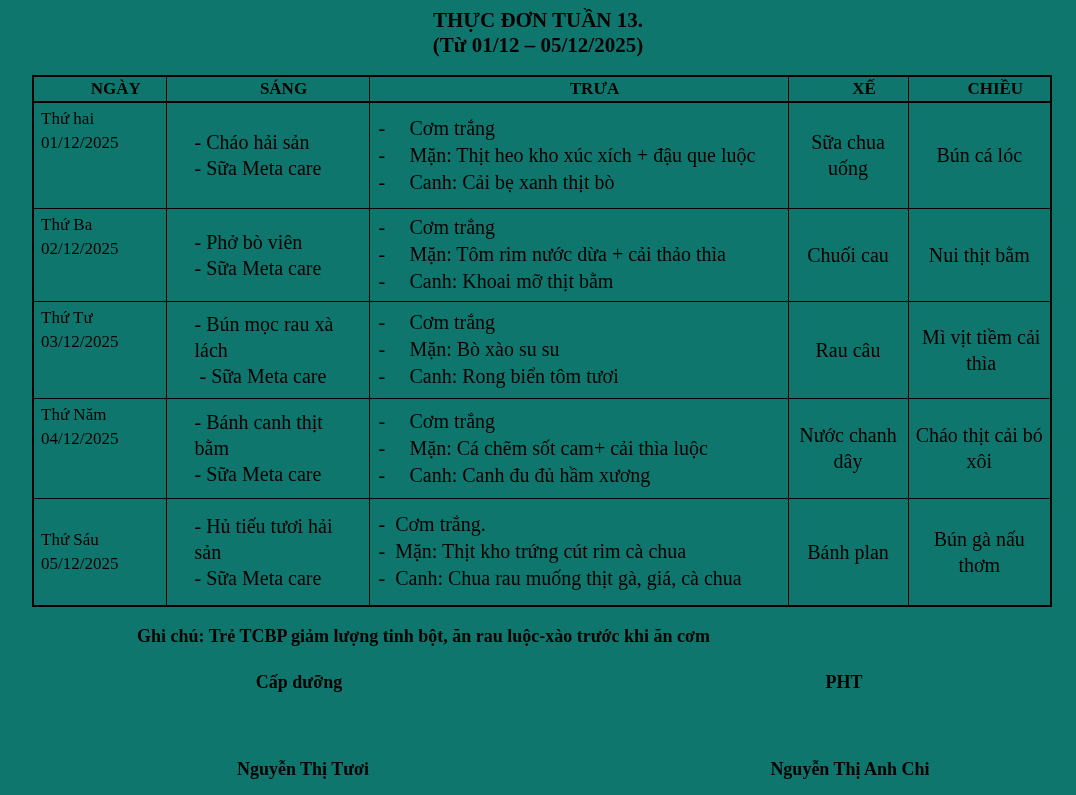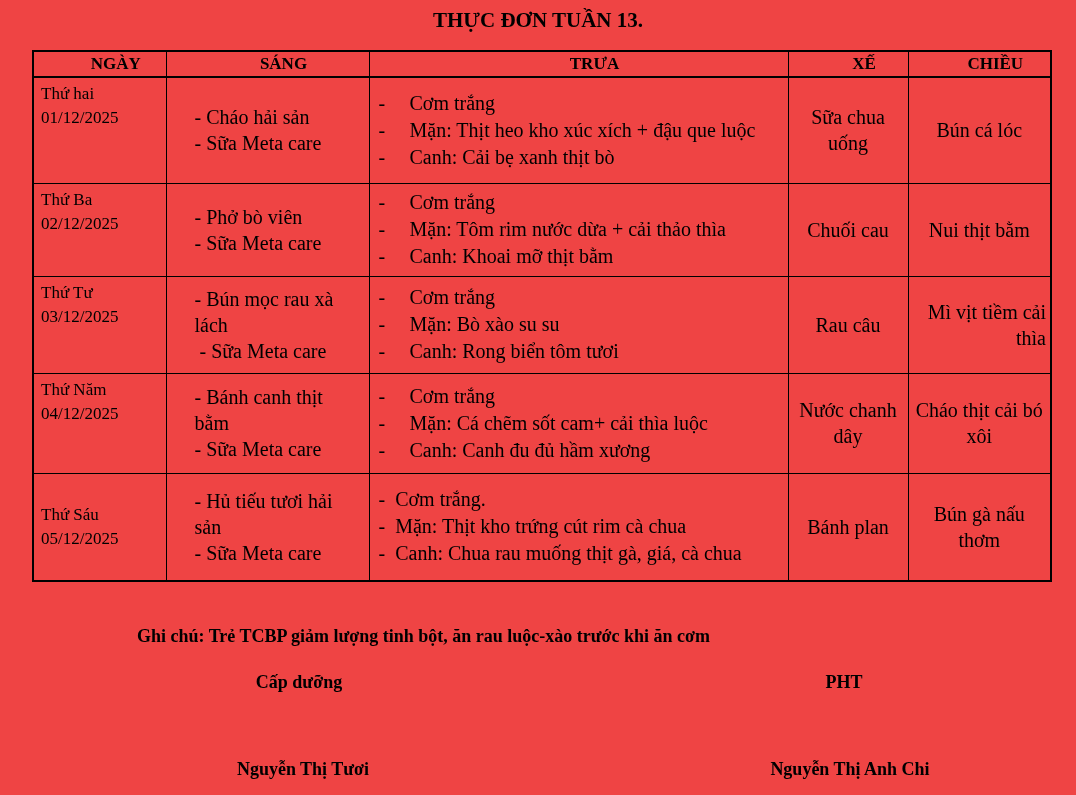--- a/index.html
+++ b/index.html
@@ -1,18 +1,18 @@
 <!DOCTYPE html>
 <html lang="vi"><head>
 <meta charset="utf-8">
 <style>
   * { margin:0; padding:0; box-sizing:border-box; }
   html,body { background:#ffffff; }
   body { font-family:"Liberation Serif","DejaVu Serif",serif; color:#000; }
-  .page { position:relative; width:1076px; height:795px; background:#ef4444; overflow:hidden; }
+  .page { position:relative; width:1076px; height:795px; background:#0f766e; overflow:hidden; }
 
   
   .title-block { text-align:center; padding-top:8px; }
   .title-line { font-size:21px; font-weight:bold; line-height:25px; }
 
   
   table.menu { border-collapse:collapse; table-layout:fixed; width:1018px; margin:17px 0 0 32px;
                border:2px solid #000; }
   col.c-day { width:133px; } col.c-bf { width:203px; } col.c-lu { width:419px; }
   col.c-sn { width:120px; } col.c-af { width:143px; }
@@ -24,37 +24,38 @@
   td.day { vertical-align:top; padding:4px 4px 4px 7px; font-size:17px; line-height:24px; }
   td.day.v-mid { vertical-align:middle; }
   td.bf { padding:2px 8px 2px 28px; font-size:20px; line-height:26px; }
   td.lu { padding:2px 4px 2px 9px; font-size:20px; line-height:27px; }
   .lunch-item { display:flex; }
   .lunch-item .marker { flex:none; width:31px; }
   td.lu.tight { padding-right:18px; }
   td.lu.tight .lunch-item { display:block; }
   td.lu.tight .lunch-item .marker { display:inline; margin-right:10px; }
   td.sn, td.af { text-align:center; font-size:20px; line-height:26px; padding:2px 4px; }
-  td.af.ta-left { text-align:right; padding-left:8px;margin-top:31px; }
+  td.af.ta-left { text-align:center; padding-left:8px;margin-top:31px; }
 
   
   .note { position:absolute; top:626px; left:137px; font-size:18px; font-weight:bold; }
   .sig { position:absolute; transform:translateX(-50%); font-size:18px; font-weight:bold; white-space:nowrap; }
   .sig-title-left  { top:672px; left:299px; }
   .sig-title-right { top:672px; left:844px; }
   .sig-name-left   { top:759px; left:303px; }
   .sig-name-right  { top:759px; left:850px; }
 </style>
 </head>
 <body>
 
 <div class="page">
 
   <div class="title-block">
     <div class="title-line">THỰC ĐƠN TUẦN 13.</div>
+    <div class="title-line">(Từ 01/12 – 05/12/2025)</div>
   </div>
 
   <table class="menu">
     <colgroup>
       <col class="c-day">
         <col class="c-bf">
         <col class="c-lu">
         <col class="c-sn">
         <col class="c-af">
     </colgroup>

